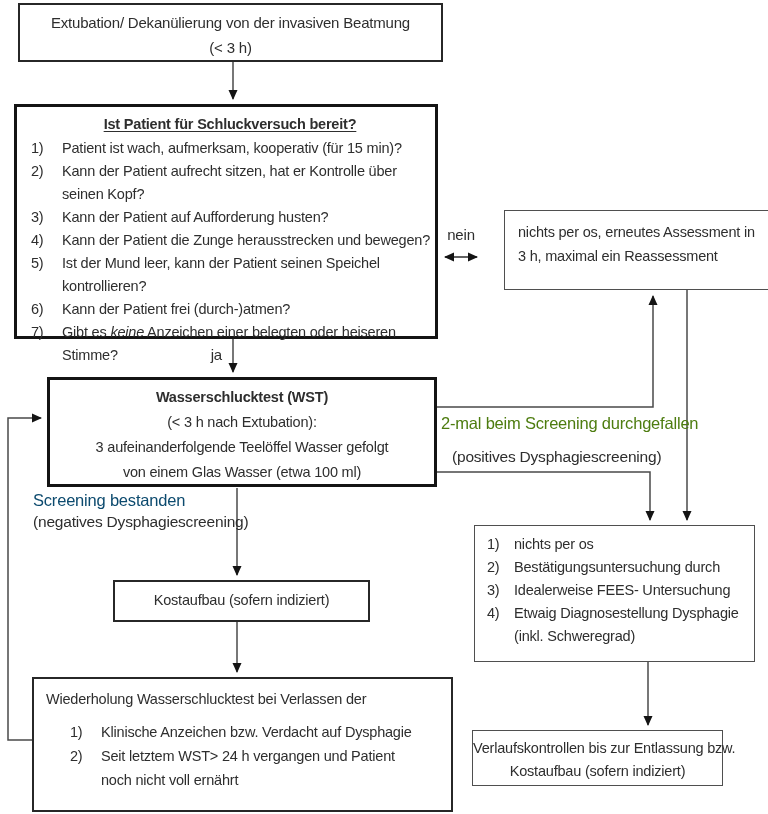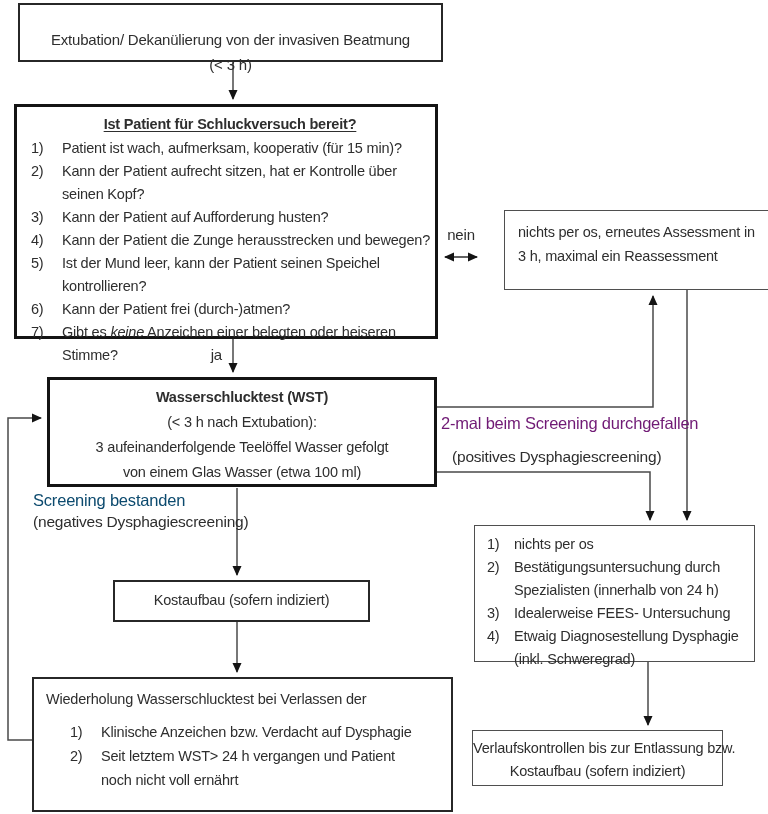--- a/index.html
+++ b/index.html
@@ -61,21 +61,21 @@
     <path d="M233,339 V372" stroke="#4a4a4a" stroke-width="1.5" fill="none" marker-end="url(#ah)"></path>
     <path d="M437,407 H653 V296" stroke="#4a4a4a" stroke-width="1.5" fill="none" marker-end="url(#ah)"></path>
     <path d="M437,472 H650 V520" stroke="#4a4a4a" stroke-width="1.5" fill="none" marker-end="url(#ah)"></path>
     <path d="M687,290 V520" stroke="#4a4a4a" stroke-width="1.5" fill="none" marker-end="url(#ah)"></path>
     <path d="M237,488 V575" stroke="#4a4a4a" stroke-width="1.5" fill="none" marker-end="url(#ah)"></path>
     <path d="M237,622 V672" stroke="#4a4a4a" stroke-width="1.5" fill="none" marker-end="url(#ah)"></path>
     <path d="M648,662 V725" stroke="#4a4a4a" stroke-width="1.5" fill="none" marker-end="url(#ah)"></path>
     <path d="M32,740 H8 V418 H41" stroke="#4a4a4a" stroke-width="1.5" fill="none" marker-end="url(#ah)"></path>
   </svg>
 
-  <div class="box b-med center" style="left:18px;top:3px;width:425px;height:59px;padding-top:22px;line-height:25px;font-size:15px;">
+  <div class="box b-med center" style="left:18px;top:3px;width:425px;height:59px;padding-top:5px;line-height:25px;font-size:15px;">
     <div class="line">Extubation/ Dekanülierung von der invasiven Beatmung</div>
     <div class="line">(&lt; 3 h)</div>
   </div>
 
   <div class="box b-thick" style="left:14px;top:104px;width:424px;height:235px;">
     <div class="readiness-body">
       <div class="center readiness-title bold u line">Ist Patient für Schluckversuch bereit?</div>
       <div class="li">
         <span class="num">1)</span>
         <div class="txt">
@@ -137,21 +137,21 @@
 
   <div class="box b-thick center" style="left:47px;top:377px;width:390px;height:110px;">
     <div class="wst-body">
       <div class="line bold">Wasserschlucktest (WST)</div>
       <div class="line">(&lt; 3 h nach Extubation):</div>
       <div class="line">3 aufeinanderfolgende Teelöffel Wasser gefolgt</div>
       <div class="line">von einem Glas Wasser (etwa 100 ml)</div>
     </div>
   </div>
 
-  <div class="lbl red" style="left: 441px; top: 414px; color: #701a75;">2-mal beim Screening durchgefallen</div>
+  <div class="lbl red" style="left: 441px; top: 414px; color: #4d7c0f;">2-mal beim Screening durchgefallen</div>
   <div class="lbl sublabel" style="left:452px;top:448px;">(positives Dysphagiescreening)</div>
 
   <div class="lbl green" style="left: 33px; top: 491px; color: #0c4a6e;">Screening bestanden</div>
   <div class="lbl sublabel" style="left:33px;top:513px;">(negatives Dysphagiescreening)</div>
 
   <div class="box b-med center" style="left:113px;top:580px;width:257px;height:42px;line-height:37px;">
     <div class="line">Kostaufbau (sofern indiziert)</div>
   </div>
 
   <div class="box b-thin" style="left:474px;top:525px;width:281px;height:137px;">
@@ -159,21 +159,20 @@
       <div class="li">
         <span class="num">1)</span>
         <div class="txt">
             <div class="line">nichts per os</div>
           </div>
       </div>
       <div class="li">
         <span class="num">2)</span>
         <div class="txt">
           <div class="line">Bestätigungsuntersuchung durch</div>
-          <div class="line">Spezialisten (innerhalb von 24 h)</div>
         </div>
       </div>
       <div class="li">
         <span class="num">3)</span>
         <div class="txt">
             <div class="line">Idealerweise FEES- Untersuchung</div>
           </div>
       </div>
       <div class="li">
         <span class="num">4)</span>

